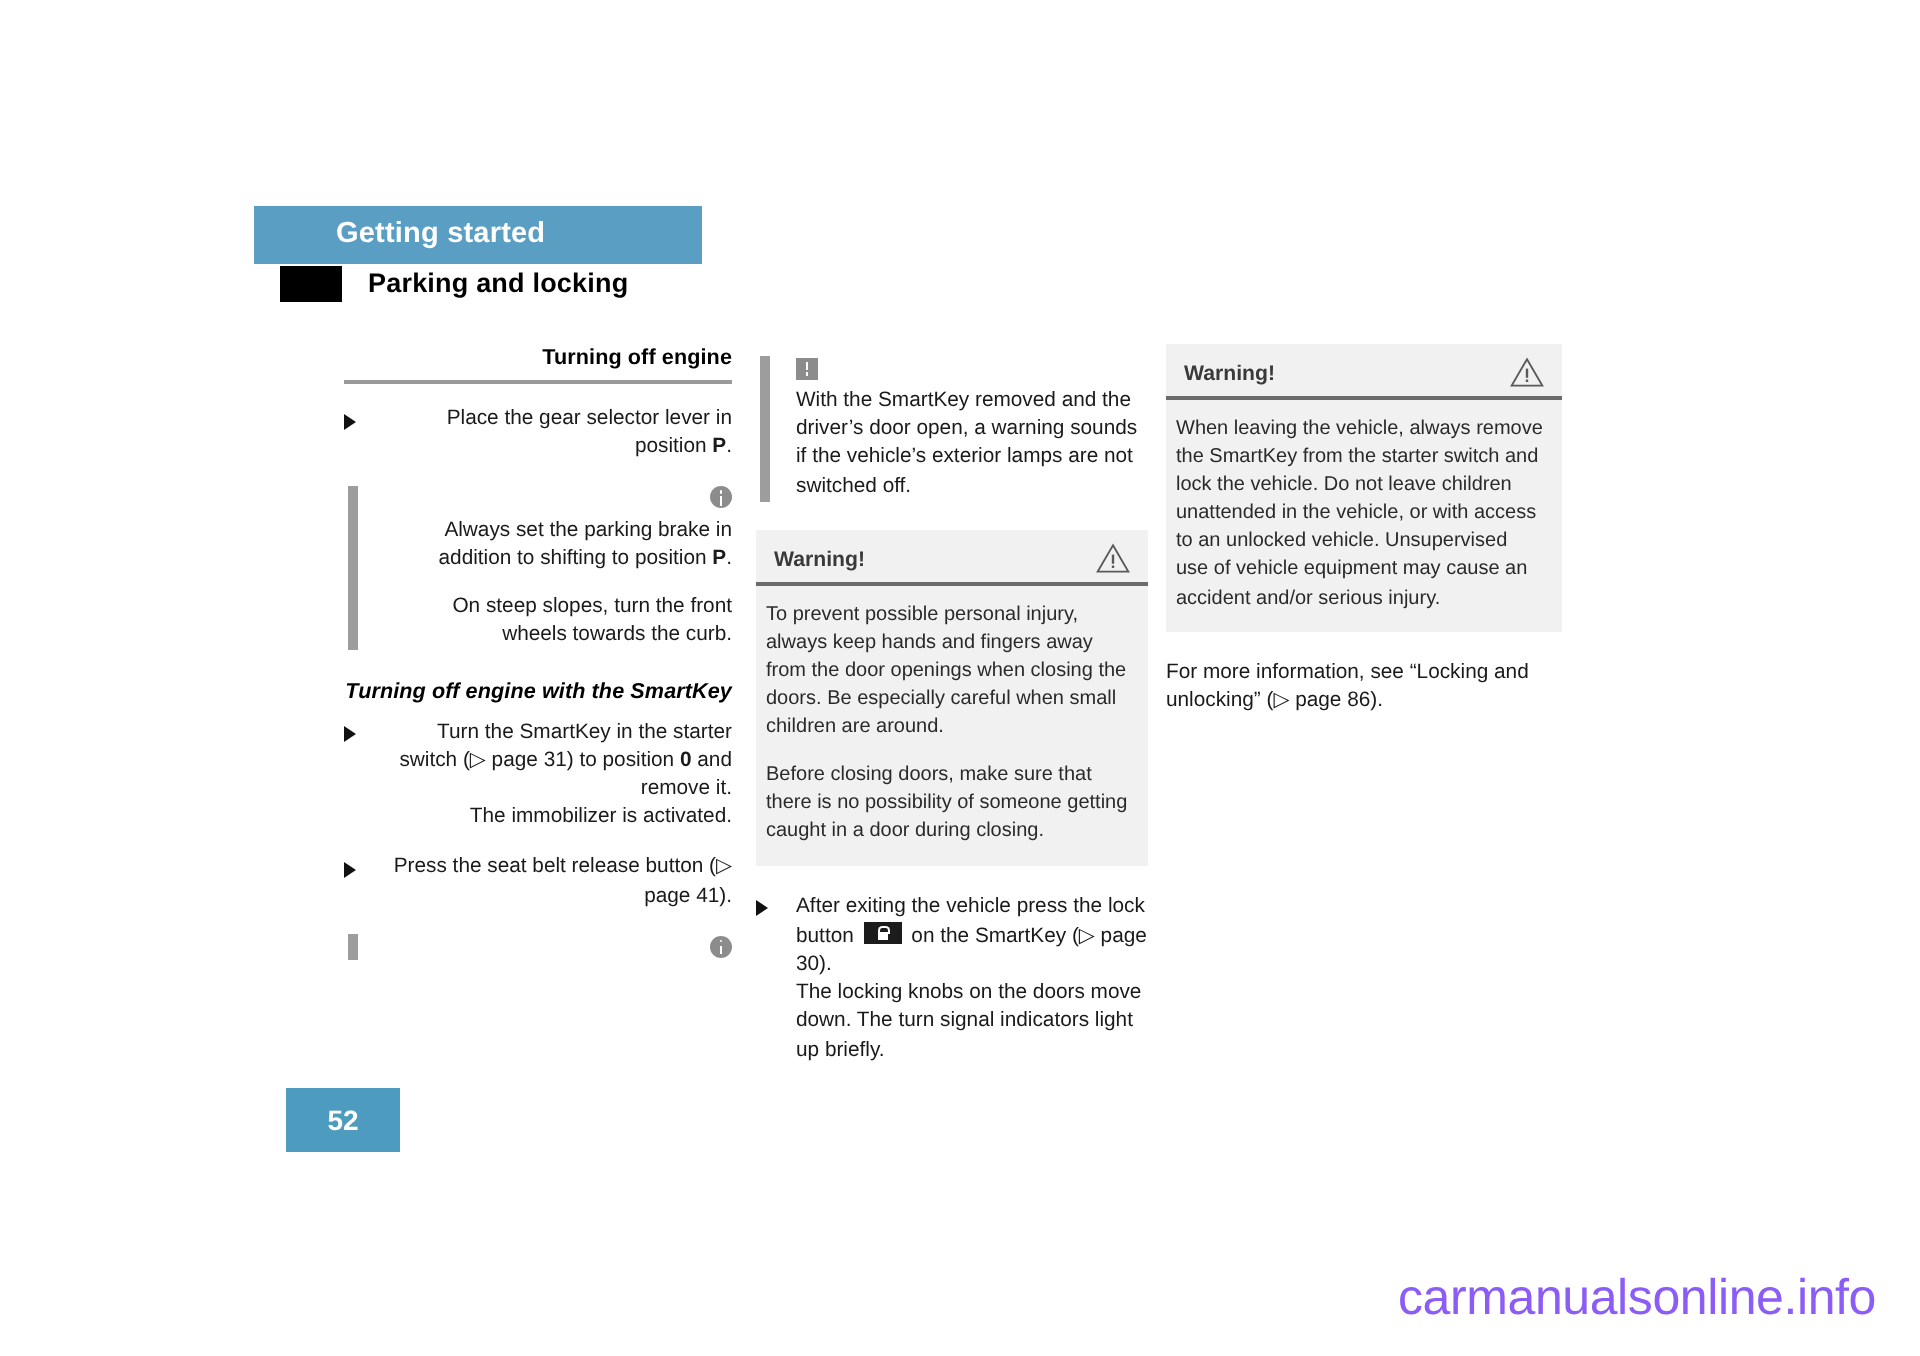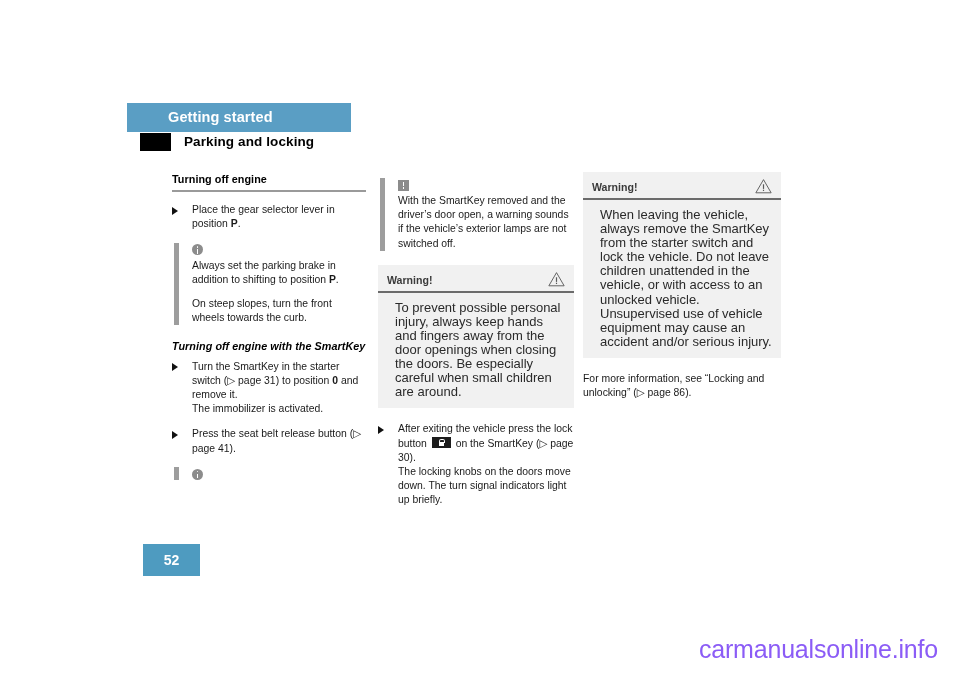--- a/index.html
+++ b/index.html
@@ -49,21 +49,21 @@
   }
 
   
   .col {
     position: absolute;
     top: 172px;
     font-size: 10.4px;
     line-height: 14.2px;
     color: #1a1a1a;
   }
-  .col-1 { left: 172px; width: 194px; }
+  .col-1 { left: 172px; width: 194px; text-align: right; }
   .col-2 { left: 378px; width: 196px; }
   .col-3 { left: 583px; width: 198px; }
 
   
   .sub-head {
     font-size: 10.8px;
     font-weight: bold;
     color: #000000;
     margin: 0 0 4px 0;
     letter-spacing: 0.05px;
@@ -181,22 +181,22 @@
     font-size: 10.6px;
     font-weight: bold;
     color: #3a3a3a;
   }
   .warn-tri-icon {
     position: absolute;
     right: 9px; top: 6px;
     width: 17px; height: 16px;
   }
   .warn-body {
-    padding: 8px 9px 9px 17px;
-    font-size: 13px;
+    padding: 8px 9px 9px 5px;
+    font-size: 10px;
     line-height: 14.1px;
     color: #2a2a2a;
   }
   .warn-body p { margin: 0 0 10px 0; }
   .warn-body p:last-child { margin-bottom: 0; }
 
   
   .lock-btn {
     display: inline-block;
     width: 19px; height: 11px;
@@ -322,20 +322,21 @@
         <span class="warn-tri-icon">
           <svg viewBox="0 0 20 18" width="17" height="16">
             <polygon points="10,1.5 19,17 1,17" fill="none" stroke="#5a5a5a" stroke-width="1.1"></polygon>
             <rect x="9.3" y="7" width="1.4" height="5.4" fill="#5a5a5a"></rect>
             <rect x="9.3" y="13.4" width="1.4" height="1.5" fill="#5a5a5a"></rect>
           </svg>
         </span>
       </div>
       <div class="warn-body">
         <p>To prevent possible personal injury, always keep hands and fingers away from the door openings when closing the doors. Be especially careful when small children are around.</p>
+        <p>Before closing doors, make sure that there is no possibility of someone getting caught in a door during closing.</p>
       </div>
     </div>
 
     <div class="bullet-item">
       <span class="tri"></span>
       <span class="bullet-text"><span>After exiting the vehicle press the lock button </span><span class="lock-btn"></span><span> on the SmartKey (▷ page 30).</span></span>
     </div>
     <div class="sub-para tight">The locking knobs on the doors move down. The turn signal indicators light up briefly.</div>
 
   </div>

